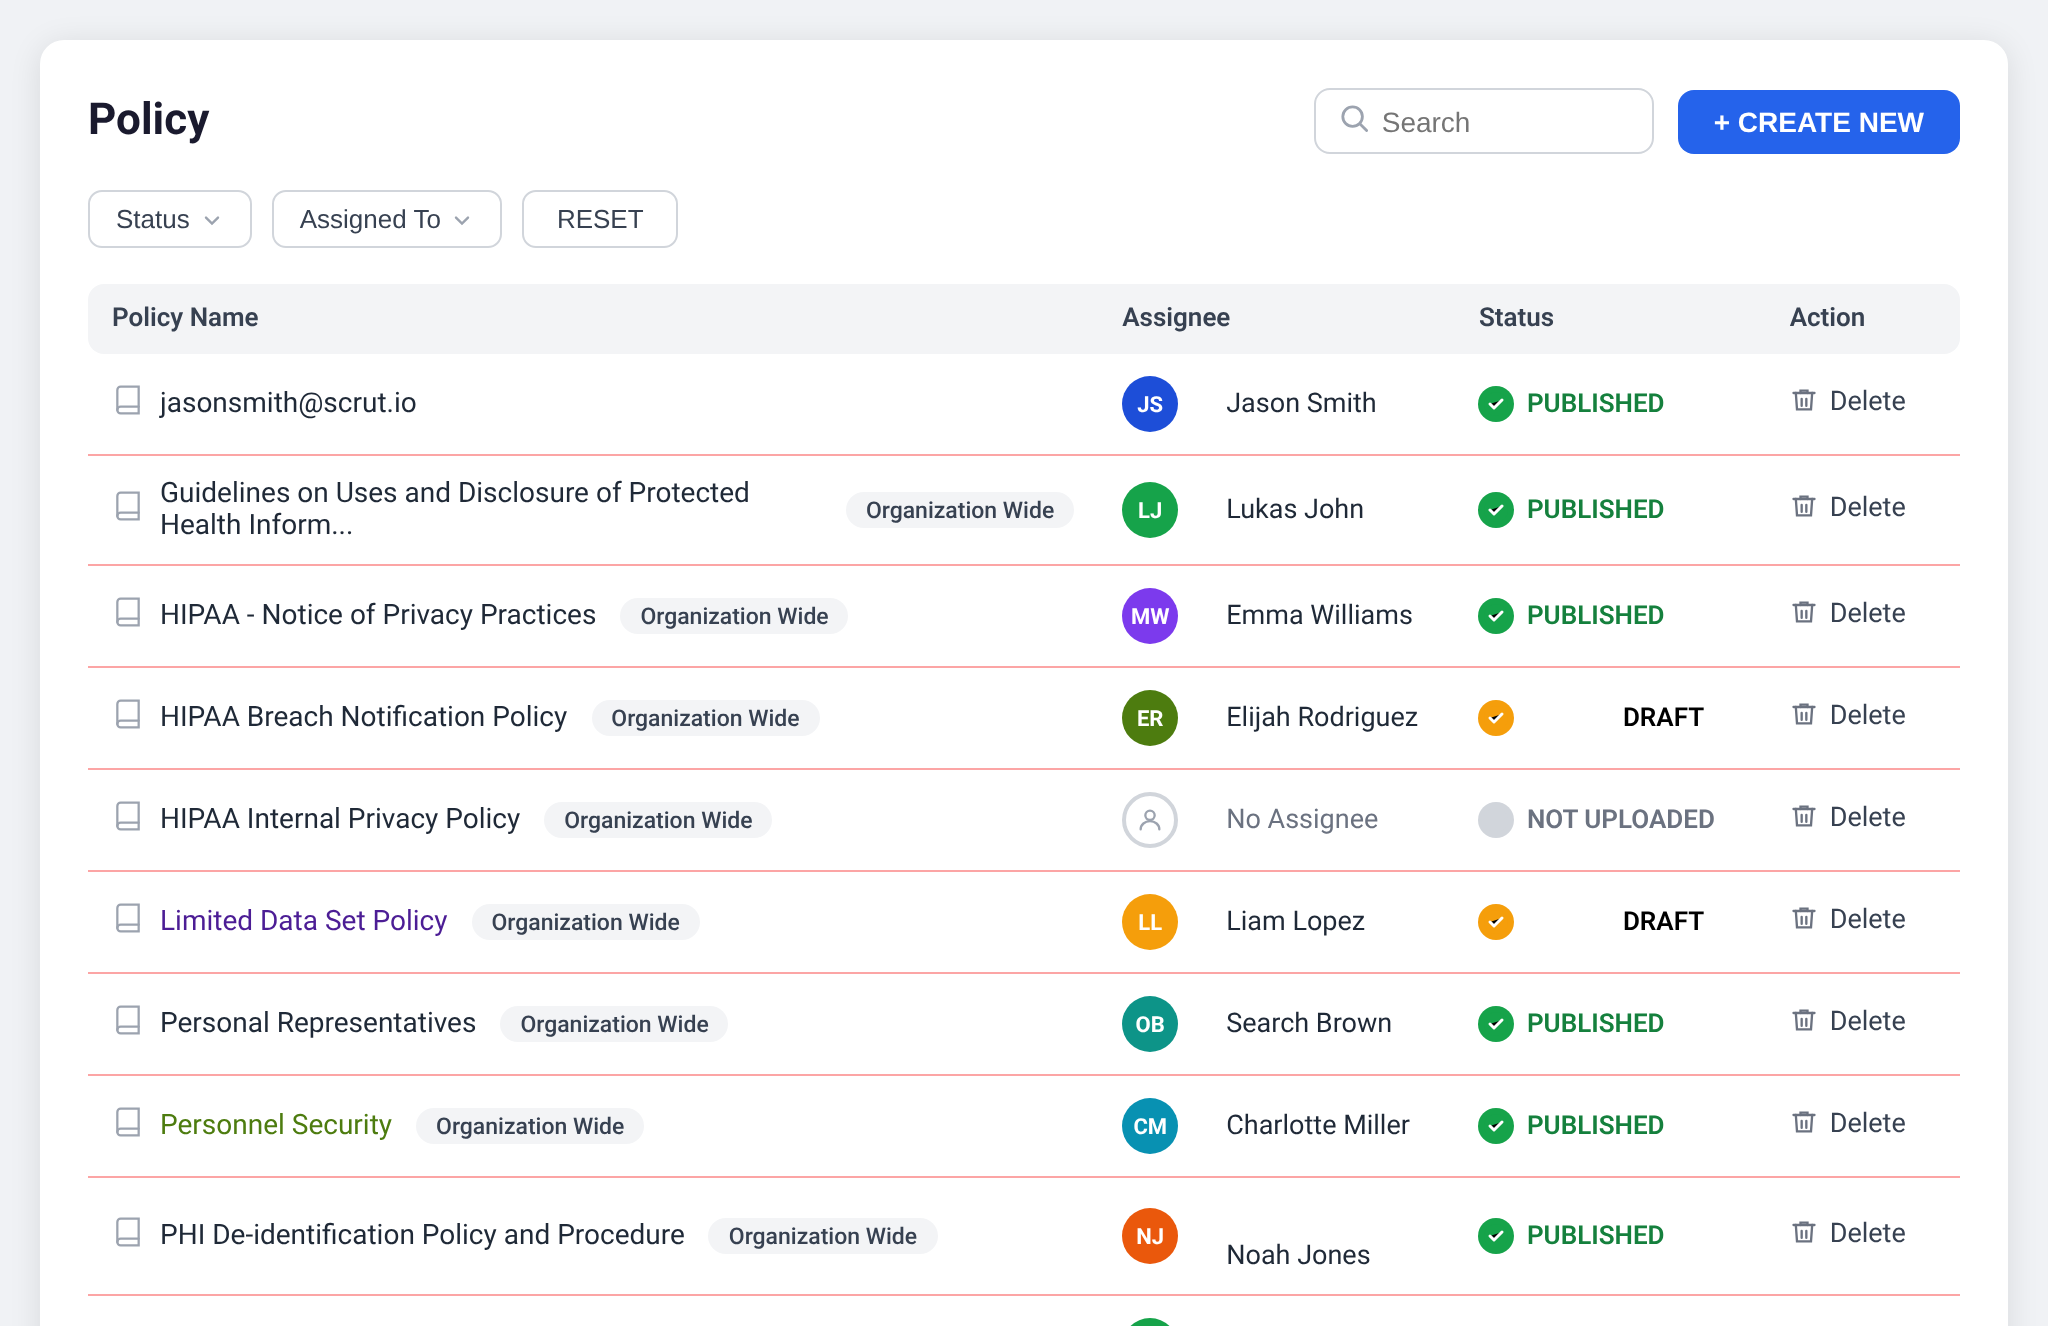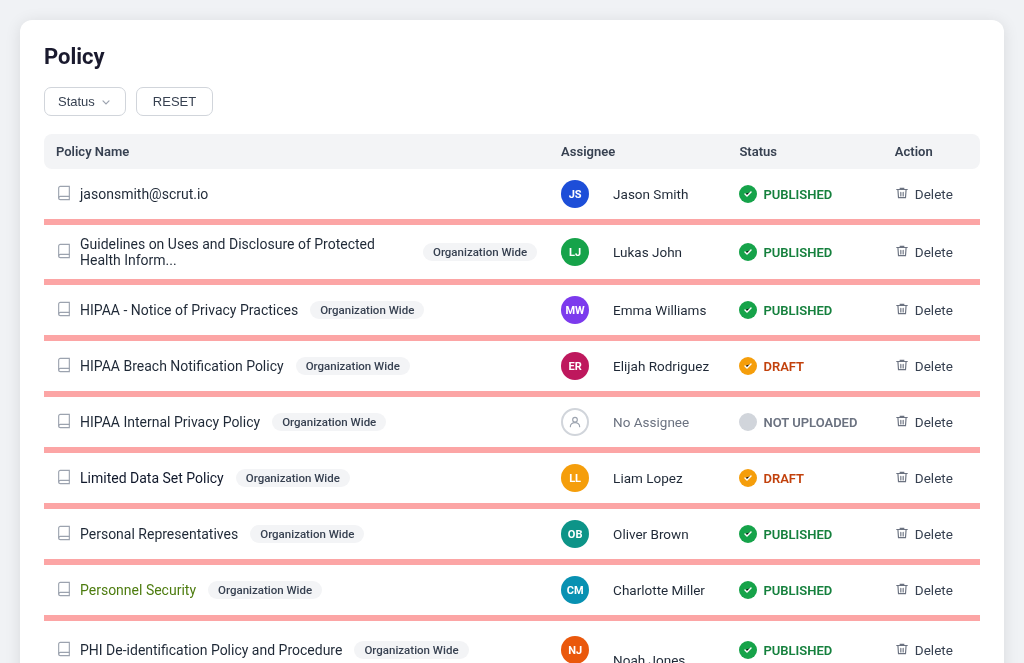--- a/index.html
+++ b/index.html
@@ -108,21 +108,21 @@
     thead th {
       text-align: left;
       padding: 10px 12px;
       font-weight: 600;
       color: #374151;
       font-size: 13px;
     }
     thead th:first-child { border-radius: 8px 0 0 8px; }
     thead th:last-child { border-radius: 0 8px 8px 0; }
     tbody tr {
-      border-bottom: 6px solid #fca5a5;
+      border-bottom: 1px solid #fca5a5;
     }
     tbody tr:last-child { border-bottom: none; }
     tbody td {
       padding: 11px 12px;
       vertical-align: middle;
       color: #1f2937;
     }
     .policy-name-cell {
       display: flex;
       align-items: center;
@@ -185,44 +185,62 @@
       border-radius: 50%;
       display: flex;
       align-items: center;
       justify-content: center;
       flex-shrink: 0;
     }
     .status-dot.published { background: #16a34a; }
     .status-dot.draft { background: #f59e0b; }
     .status-dot.not-uploaded { background: #d1d5db; }
     .status-text.published { color: #15803d; }
-    .status-text.draft { color: #c2410c; }
+    .status-text.draft { color: #000000; margin-left: 48px; }
     .status-text.not-uploaded { color: #6b7280; }
     .action-cell {
       display: flex;
       gap: 6px;
       color: #374151;
       font-size: 13.5px;
       cursor: pointer;
       white-space: nowrap;
     }
     .trash-icon { color: #6b7280; }
   </style>
 </head>
 <body>
 
 <div class="container">
 
   <div class="header-row">
     <h1 class="page-title">Policy</h1>
+    <div class="header-right">
+      <div class="search-box">
+        <span class="search-icon-svg">
+          <svg width="14" height="14" viewBox="0 0 20 20" fill="none">
+            <circle cx="9" cy="9" r="7" stroke="#9ca3af" stroke-width="2"></circle>
+            <line x1="14.5" y1="14.5" x2="19" y2="19" stroke="#9ca3af" stroke-width="2" stroke-linecap="round"></line>
+          </svg>
+        </span>
+        <input class="search-input" type="text" placeholder="Search" style="">
+      </div>
+      <button class="create-btn">+ CREATE NEW</button>
+    </div>
   </div>
 
   <div class="filter-row">
     <button class="filter-btn">
       <span>Status</span>
+      <svg width="12" height="12" viewBox="0 0 20 20" fill="none">
+          <path d="M5 8l5 5 5-5" stroke="#9ca3af" stroke-width="2" stroke-linecap="round"></path>
+        </svg>
+    </button>
+    <button class="filter-btn">
+      <span>Assigned To</span>
       <svg width="12" height="12" viewBox="0 0 20 20" fill="none">
           <path d="M5 8l5 5 5-5" stroke="#9ca3af" stroke-width="2" stroke-linecap="round"></path>
         </svg>
     </button>
     <button class="reset-btn">RESET</button>
   </div>
 
   <table>
     <thead>
       <tr>
@@ -373,21 +391,21 @@
         <path d="M4 19.5A2.5 2.5 0 0 1 6.5 17H20" stroke="#9ca3af" stroke-width="1.7" stroke-linecap="round"></path>
         <path d="M6.5 2H20v20H6.5A2.5 2.5 0 0 1 4 19.5v-15A2.5 2.5 0 0 1 6.5 2z" stroke="#9ca3af" stroke-width="1.7"></path>
       </svg>
     </span>
     <span style="color:#1f2937;font-size:14px;text-align:right;">HIPAA Breach Notification Policy</span>
     <span class="tag">Organization Wide</span>
   </div>
           </td>
           <td>
             <div class="assignee-cell">
-      <span class="avatar" style="background:#be185d">ER</span>
+      <span class="avatar" style="background:#4d7c0f">ER</span>
       <span style="font-size:13.5px;">Elijah Rodriguez</span>
     </div>
           </td>
           <td>
             <div class="status-cell">
     <span class="status-dot draft">
                 <svg width="12" height="12" viewBox="0 0 12 12">
                   <circle cx="6" cy="6" r="6" fill="#f59e0b"></circle>
                   <path d="M3 6l2 2 4-4" stroke="#fff" stroke-width="1.5" stroke-linecap="round" stroke-linejoin="round"></path>
                 </svg>
@@ -459,21 +477,21 @@
         </tr>
         <tr>
           <td>
             <div class="policy-name-cell">
     <span class="book-icon">
       <svg width="16" height="16" viewBox="0 0 24 24" fill="none">
         <path d="M4 19.5A2.5 2.5 0 0 1 6.5 17H20" stroke="#9ca3af" stroke-width="1.7" stroke-linecap="round"></path>
         <path d="M6.5 2H20v20H6.5A2.5 2.5 0 0 1 4 19.5v-15A2.5 2.5 0 0 1 6.5 2z" stroke="#9ca3af" stroke-width="1.7"></path>
       </svg>
     </span>
-    <span style="color:#0f172a;font-size:14px;">Limited Data Set Policy</span>
+    <span style="color:#4c1d95;font-size:14px;">Limited Data Set Policy</span>
     <span class="tag">Organization Wide</span>
   </div>
           </td>
           <td>
             <div class="assignee-cell">
       <span class="avatar" style="background:#f59e0b">LL</span>
       <span style="font-size:13.5px;">Liam Lopez</span>
     </div>
           </td>
           <td>
@@ -510,21 +528,21 @@
         <path d="M6.5 2H20v20H6.5A2.5 2.5 0 0 1 4 19.5v-15A2.5 2.5 0 0 1 6.5 2z" stroke="#9ca3af" stroke-width="1.7"></path>
       </svg>
     </span>
     <span style="color:#1f2937;font-size:14px;">Personal Representatives</span>
     <span class="tag">Organization Wide</span>
   </div>
           </td>
           <td>
             <div class="assignee-cell">
       <span class="avatar" style="background:#0d9488">OB</span>
-      <span style="font-size:13.5px;">Oliver Brown</span>
+      <span style="font-size:13.5px;">Search Brown</span>
     </div>
           </td>
           <td>
             <div class="status-cell">
     <span class="status-dot published">
                 <svg width="12" height="12" viewBox="0 0 12 12">
                   <circle cx="6" cy="6" r="6" fill="#16a34a"></circle>
                   <path d="M3 6l2 2 4-4" stroke="#fff" stroke-width="1.5" stroke-linecap="round" stroke-linejoin="round"></path>
                 </svg>
               </span>

